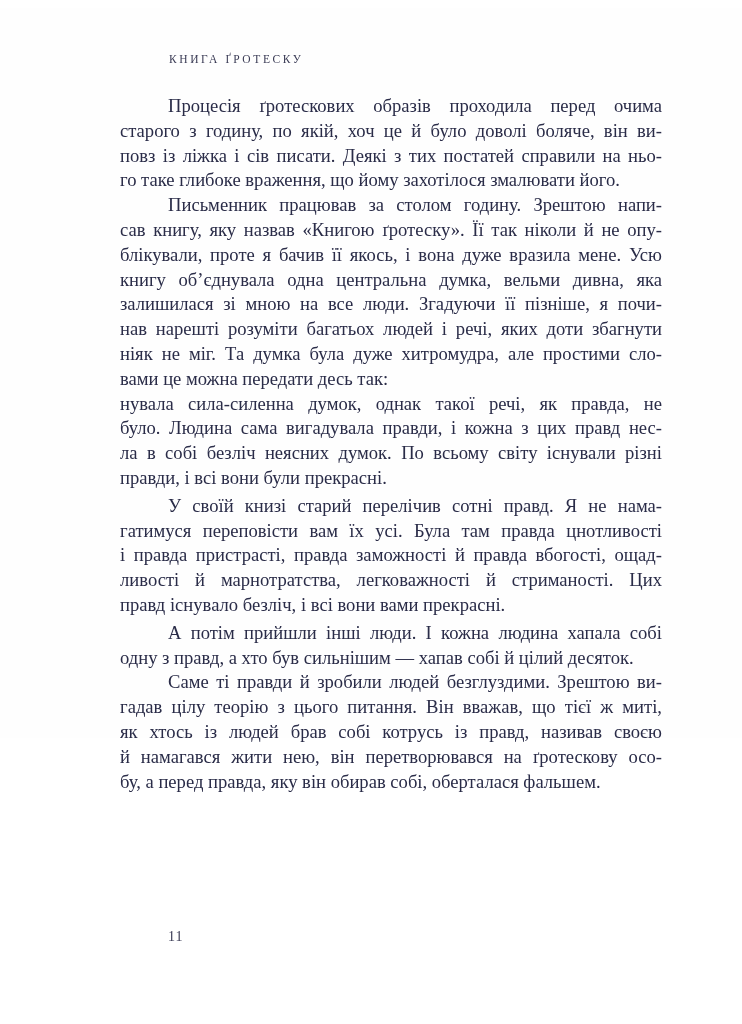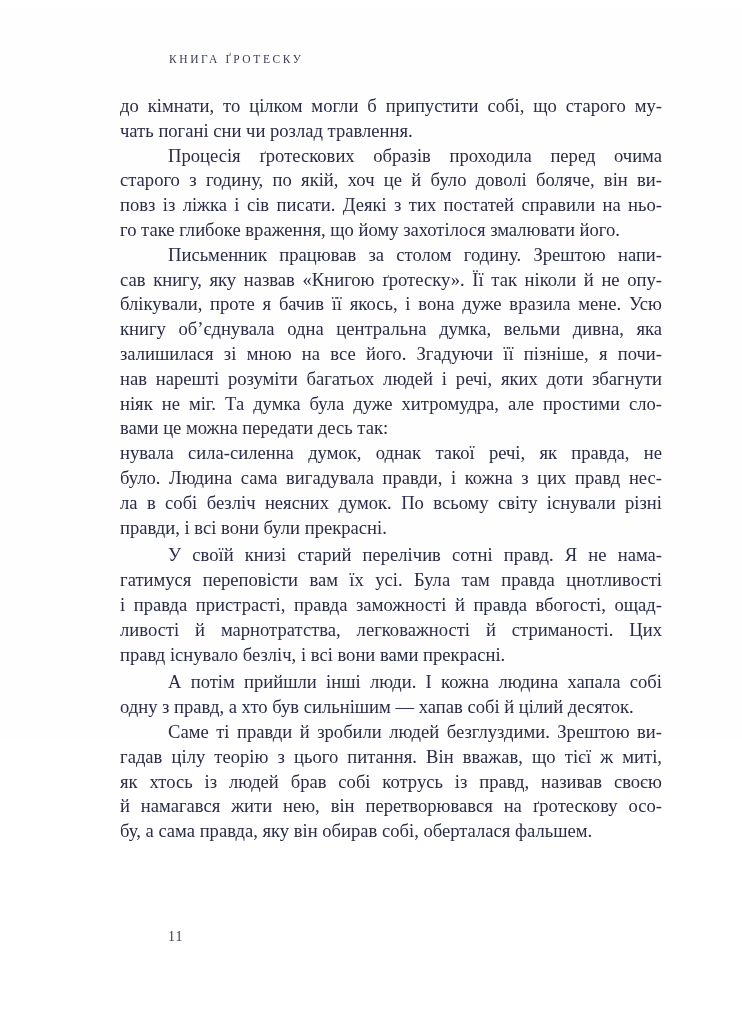--- a/index.html
+++ b/index.html
@@ -34,38 +34,34 @@
   }
 </style>
 </head>
 <body>
 
 <div class="page">
   <div class="running-head">КНИГА ҐРОТЕСКУ</div>
 
   <div class="body-text">
 
-    <div>
-      <span class="line justify">до кімнати, то цілком могли б припустити собі, що старого му-</span>
-      <span class="line last">чать погані сни чи розлад травлення.</span>
-    </div>
 
     <div>
       <span class="line justify indent">Процесія ґротескових образів проходила перед очима</span>
       <span class="line justify">старого з годину, по якій, хоч це й було доволі боляче, він ви-</span>
       <span class="line justify">повз із ліжка і сів писати. Деякі з тих постатей справили на ньо-</span>
       <span class="line last">го таке глибоке враження, що йому захотілося змалювати його.</span>
     </div>
 
     <div>
       <span class="line justify indent">Письменник працював за столом годину. Зрештою напи-</span>
       <span class="line justify">сав книгу, яку назвав «Книгою ґротеску». Її так ніколи й не опу-</span>
       <span class="line justify">блікували, проте я бачив її якось, і вона дуже вразила мене. Усю</span>
       <span class="line justify">книгу об’єднувала одна центральна думка, вельми дивна, яка</span>
-      <span class="line justify">залишилася зі мною на все його. Згадуючи її пізніше, я почи-</span>
+      <span class="line justify">залишилася зі мною на все люди. Згадуючи її пізніше, я почи-</span>
       <span class="line justify">нав нарешті розуміти багатьох людей і речі, яких доти збагнути</span>
       <span class="line justify">ніяк не міг. Та думка була дуже хитромудра, але простими сло-</span>
       <span class="line last">вами це можна передати десь так:</span>
     </div>
 
     <div>
       <span class="line justify">нувала сила-силенна думок, однак такої речі, як правда, не</span>
       <span class="line justify">було. Людина сама вигадувала правди, і кожна з цих правд нес-</span>
       <span class="line justify">ла в собі безліч неясних думок. По всьому світу існували різні</span>
       <span class="line last">правди, і всі вони були прекрасні.</span>
@@ -84,18 +80,18 @@
     <div>
       <span class="line justify indent">А потім прийшли інші люди. І кожна людина хапала собі</span>
       <span class="line last">одну з правд, а хто був сильнішим — хапав собі й цілий десяток.</span>
     </div>
 
     <div>
       <span class="line justify indent">Саме ті правди й зробили людей безглуздими. Зрештою ви-</span>
       <span class="line justify">гадав цілу теорію з цього питання. Він вважав, що тієї ж миті,</span>
       <span class="line justify">як хтось із людей брав собі котрусь із правд, називав своєю</span>
       <span class="line justify">й намагався жити нею, він перетворювався на ґротескову осо-</span>
-      <span class="line last">бу, а сама правда, яку він обирав собі, оберталася фальшем.</span>
+      <span class="line last">бу, а перед правда, яку він обирав собі, оберталася фальшем.</span>
     </div>
   </div>
 
   <div class="folio">11</div>
 </div>
 
 </body></html>

